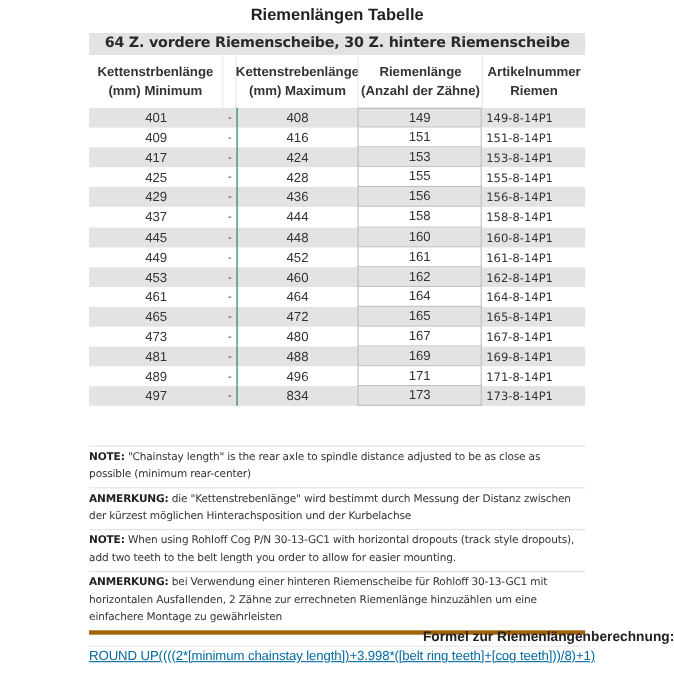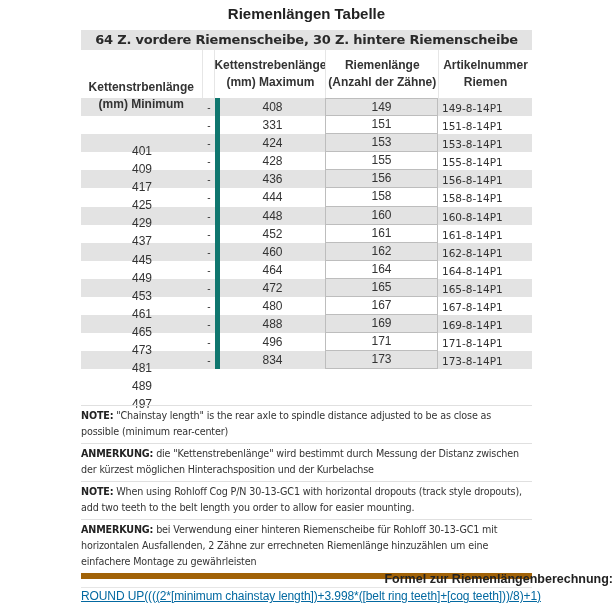--- a/index.html
+++ b/index.html
@@ -5,36 +5,36 @@
   html, body { margin:0; padding:0; background:#ffffff; }
   body { width:613px; height:613px; position:relative; overflow:hidden; color:#222; }
   .title { position:absolute; left:0; top:5px; width:613px; text-align:center;
     font-family:"Liberation Sans", sans-serif; font-weight:bold; font-size:15px; color:#222; }
   .tbl { position:absolute; left:81px; top:30px; width:451px; }
   .banner { height:20px; background:#e3e3e3; text-align:center;
     font-family:"DejaVu Sans", sans-serif; font-weight:bold; font-size:13px; line-height:20px; color:#2a2a2a; letter-spacing:-0.2px; }
   .hdr { display:flex; height:48px; background:#fff; }
   .hdr div { font-family:"Liberation Sans", sans-serif; font-weight:bold; font-size:12px; color:#333;
     text-align:center; display:flex; align-items:center; justify-content:center; line-height:17px; white-space:pre-line; }
-  .c1 { width:122px;margin-top:44px; } .c2 { width:12px; } .c3 { width:110px; } .c4 { width:113px; } .c5 { width:94px; }
+  .c1 { width:122px; } .c2 { width:12px; } .c3 { width:110px; } .c4 { width:113px; } .c5 { width:94px; }
   .hdr .c2 { border-left:1px solid #e6e6e6; border-right:1px solid #e6e6e6; }
   .hdr .c4 { border-left:1px solid #e6e6e6; border-right:1px solid #e6e6e6; }
   .row { display:flex; height:18.1px; }
   .row.odd { background:#e3e3e3; }
   .row div { font-family:"Liberation Sans", sans-serif; font-size:12px; color:#333; line-height:18px; text-align:center; box-sizing:border-box; }
   .row .c2 { font-size:10px; line-height:20px; }
-  .row .c3 { border-left:5px solid #0f766e; }
+  .row .c3 { border-left:1px solid #0f766e; }
   .row .c4 { border:1px solid #bdbdbd; border-top:none; background:#fff; line-height:17px; }
   .row.odd .c4 { background:#e3e3e3; }
   .row .c4.first { border-top:1px solid #bdbdbd; }
   .row .c5 { text-align:left; padding-left:4px; font-family:"DejaVu Sans", sans-serif; font-size:10.5px; line-height:21px; color:#333; }
   .notes { position:absolute; left:81px; top:405px; width:451px;
     font-family:"DejaVu Sans", sans-serif; font-size:9.6px; color:#333; }
   .note { border-top:1px solid #e0e0e0; padding:2px 0 3px 0; line-height:16px; letter-spacing:-0.15px; }
-  .note:last-child { border-bottom:6px solid #a16207; }
+  .note:last-child { border-bottom:4px solid #a16207; }
   .note b { font-weight:bold; color:#222; }
   .formula-title { position:absolute; left:0; top:572px; width:613px; text-align:right;
     font-family:"Liberation Sans", sans-serif; font-weight:bold; font-size:12.5px; color:#222; }
   .formula { position:absolute; left:81px; top:587px; width:451px; text-align:left; border-top:1px solid #e6e6e6;
     font-family:"Liberation Sans", sans-serif; font-size:12px; color:#0369a1; padding-top:1px; white-space:nowrap; letter-spacing:-0.1px;text-decoration:underline; }
 </style>
 </head>
 <body>
 
 <div class="title">Riemenlängen Tabelle</div>
@@ -56,21 +56,21 @@
       <div class="row odd">
         <div class="c1">401</div>
         <div class="c2">-</div>
         <div class="c3">408</div>
         <div class="c4 first">149</div>
         <div class="c5">149-8-14P1</div>
       </div>
       <div class="row">
         <div class="c1">409</div>
         <div class="c2">-</div>
-        <div class="c3">331</div>
+        <div class="c3">416</div>
         <div class="c4">151</div>
         <div class="c5">151-8-14P1</div>
       </div>
       <div class="row odd">
         <div class="c1">417</div>
         <div class="c2">-</div>
         <div class="c3">424</div>
         <div class="c4">153</div>
         <div class="c5">153-8-14P1</div>
       </div>

